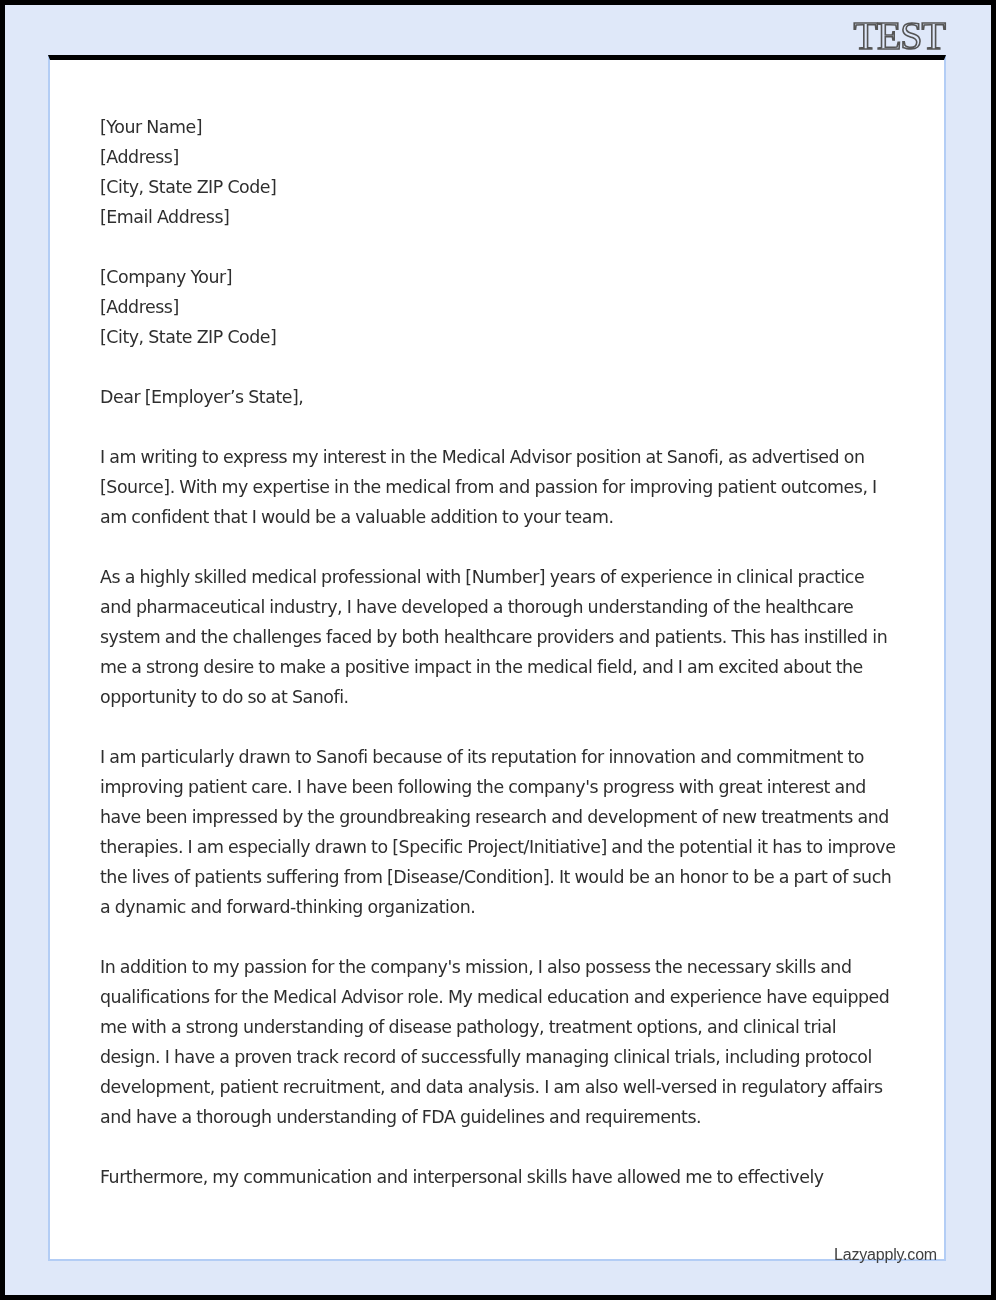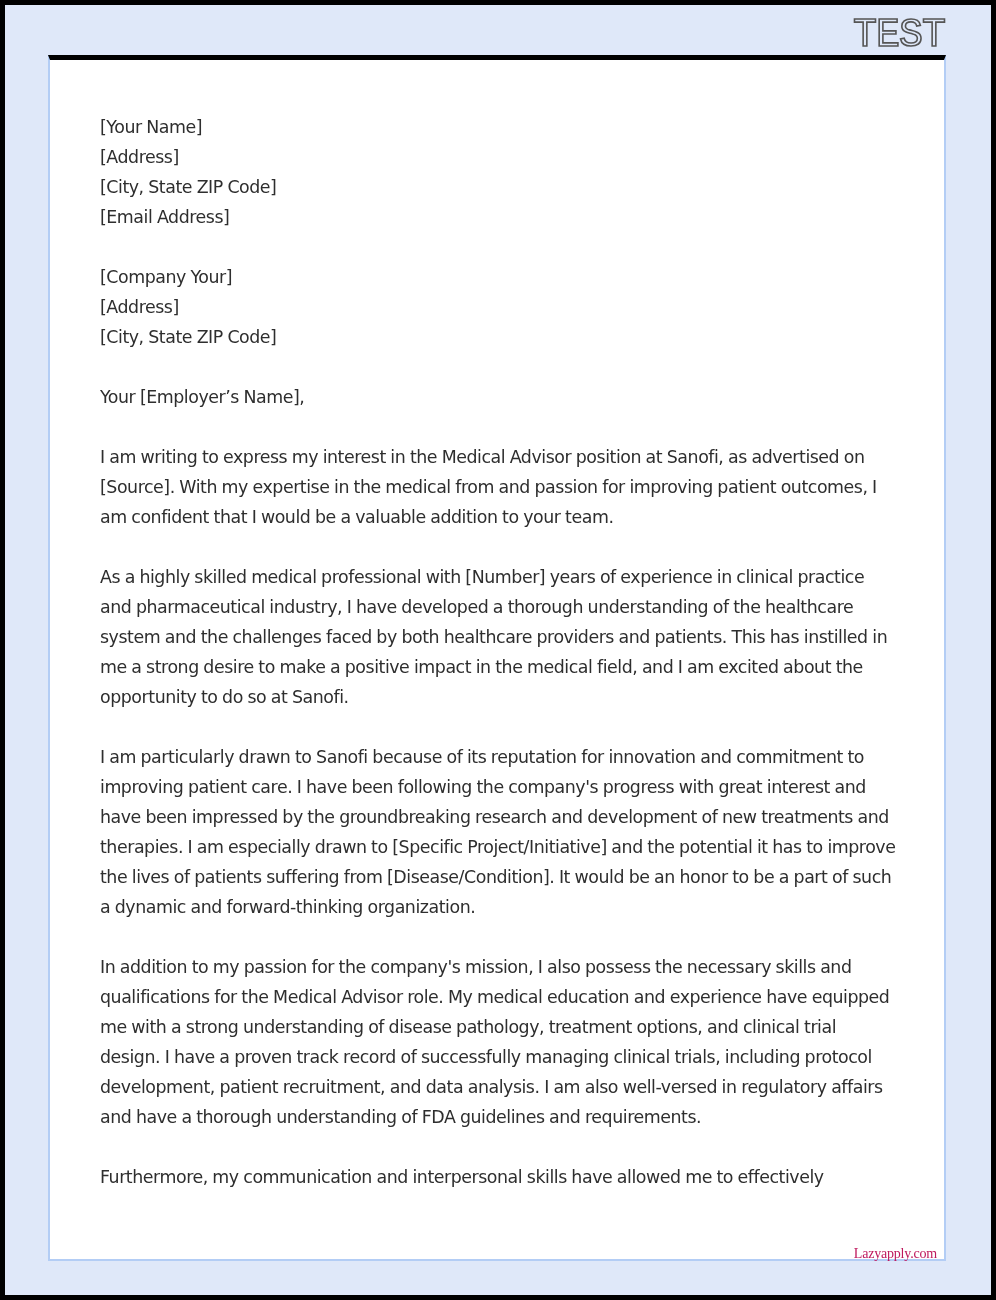--- a/index.html
+++ b/index.html
@@ -7,21 +7,21 @@
       width: 996px; height: 1300px; overflow: hidden;
       background: #000;
       font-family: "DejaVu Sans", sans-serif;
     }
     .frame {
       position: absolute; left: 5px; top: 5px; width: 986px; height: 1290px;
       background: #dfe8f9; overflow: hidden;
     }
     .watermark {
       position: absolute; right: 46px; top: 9px;
-      font-family: Liberation Mono, monospace;
+      font-family: Liberation Serif, serif;
       font-size: 40px; line-height: 44px; letter-spacing: -1px;
       color: #dfe8f9;
       -webkit-text-stroke: 1.6px #555;
     }
     .page {
       position: absolute; left: 43px; top: 50px; width: 898px; height: 1206px;
       background: #fff;
       border-top: 5px solid #000;
       border-left: 2px solid #b3cdf5;
       border-right: 2px solid #b3cdf5;
@@ -31,22 +31,22 @@
     .content {
       position: absolute; left: 100px; top: 98px; width: 800px;
       font-family: "DejaVu Sans", sans-serif;
       font-size: 17.4px; line-height: 30px; color: #2e2e2e;
       letter-spacing: -0.45px; word-spacing: -0.5px;
     }
     .content p { margin: 0 0 30px 0; }
     .content .line { display: block; }
     .credit {
       position: absolute; right: 52px; top: 1246px;
-      font-family: Liberation Serif, serif;
-      font-size: 14px; color: #be185d; letter-spacing: -0.2px;
+      font-family: Liberation Sans, sans-serif;
+      font-size: 16px; color: #404040; letter-spacing: -0.2px;
     }
   </style>
 </head>
 <body>
 
 <div class="frame">
   <div class="watermark">TEST</div>
   <div class="page"></div>
 
   <div class="content" style="left:95px; top:107px;">
@@ -54,21 +54,21 @@
       <span class="line">[Your Name]</span>
       <span class="line">[Address]</span>
       <span class="line">[City, State ZIP Code]</span>
       <span class="line">[Email Address]</span>
     </p>
     <p>
       <span class="line">[Company Your]</span>
       <span class="line">[Address]</span>
       <span class="line">[City, State ZIP Code]</span>
     </p>
-    <p>Your [Employer’s Name],</p>
+    <p>Dear [Employer’s State],</p>
     <p>I am writing to express my interest in the Medical Advisor position at Sanofi, as advertised on [Source]. With my expertise in the medical from and passion for improving patient outcomes, I am confident that I would be a valuable addition to your team.</p>
     <p>As a highly skilled medical professional with [Number] years of experience in clinical practice and pharmaceutical industry, I have developed a thorough understanding of the healthcare system and the challenges faced by both healthcare providers and patients. This has instilled in me a strong desire to make a positive impact in the medical field, and I am excited about the opportunity to do so at Sanofi.</p>
     <p>I am particularly drawn to Sanofi because of its reputation for innovation and commitment to improving patient care. I have been following the company's progress with great interest and have been impressed by the groundbreaking research and development of new treatments and therapies. I am especially drawn to [Specific Project/Initiative] and the potential it has to improve the lives of patients suffering from [Disease/Condition]. It would be an honor to be a part of such a dynamic and forward-thinking organization.</p>
     <p>In addition to my passion for the company's mission, I also possess the necessary skills and qualifications for the Medical Advisor role. My medical education and experience have equipped me with a strong understanding of disease pathology, treatment options, and clinical trial design. I have a proven track record of successfully managing clinical trials, including protocol development, patient recruitment, and data analysis. I am also well-versed in regulatory affairs and have a thorough understanding of FDA guidelines and requirements.</p>
     <p>Furthermore, my communication and interpersonal skills have allowed me to effectively</p>
   </div>
 
   <div class="credit" style="right:54px; top:1241px;">Lazyapply.com</div>
 </div>
 

